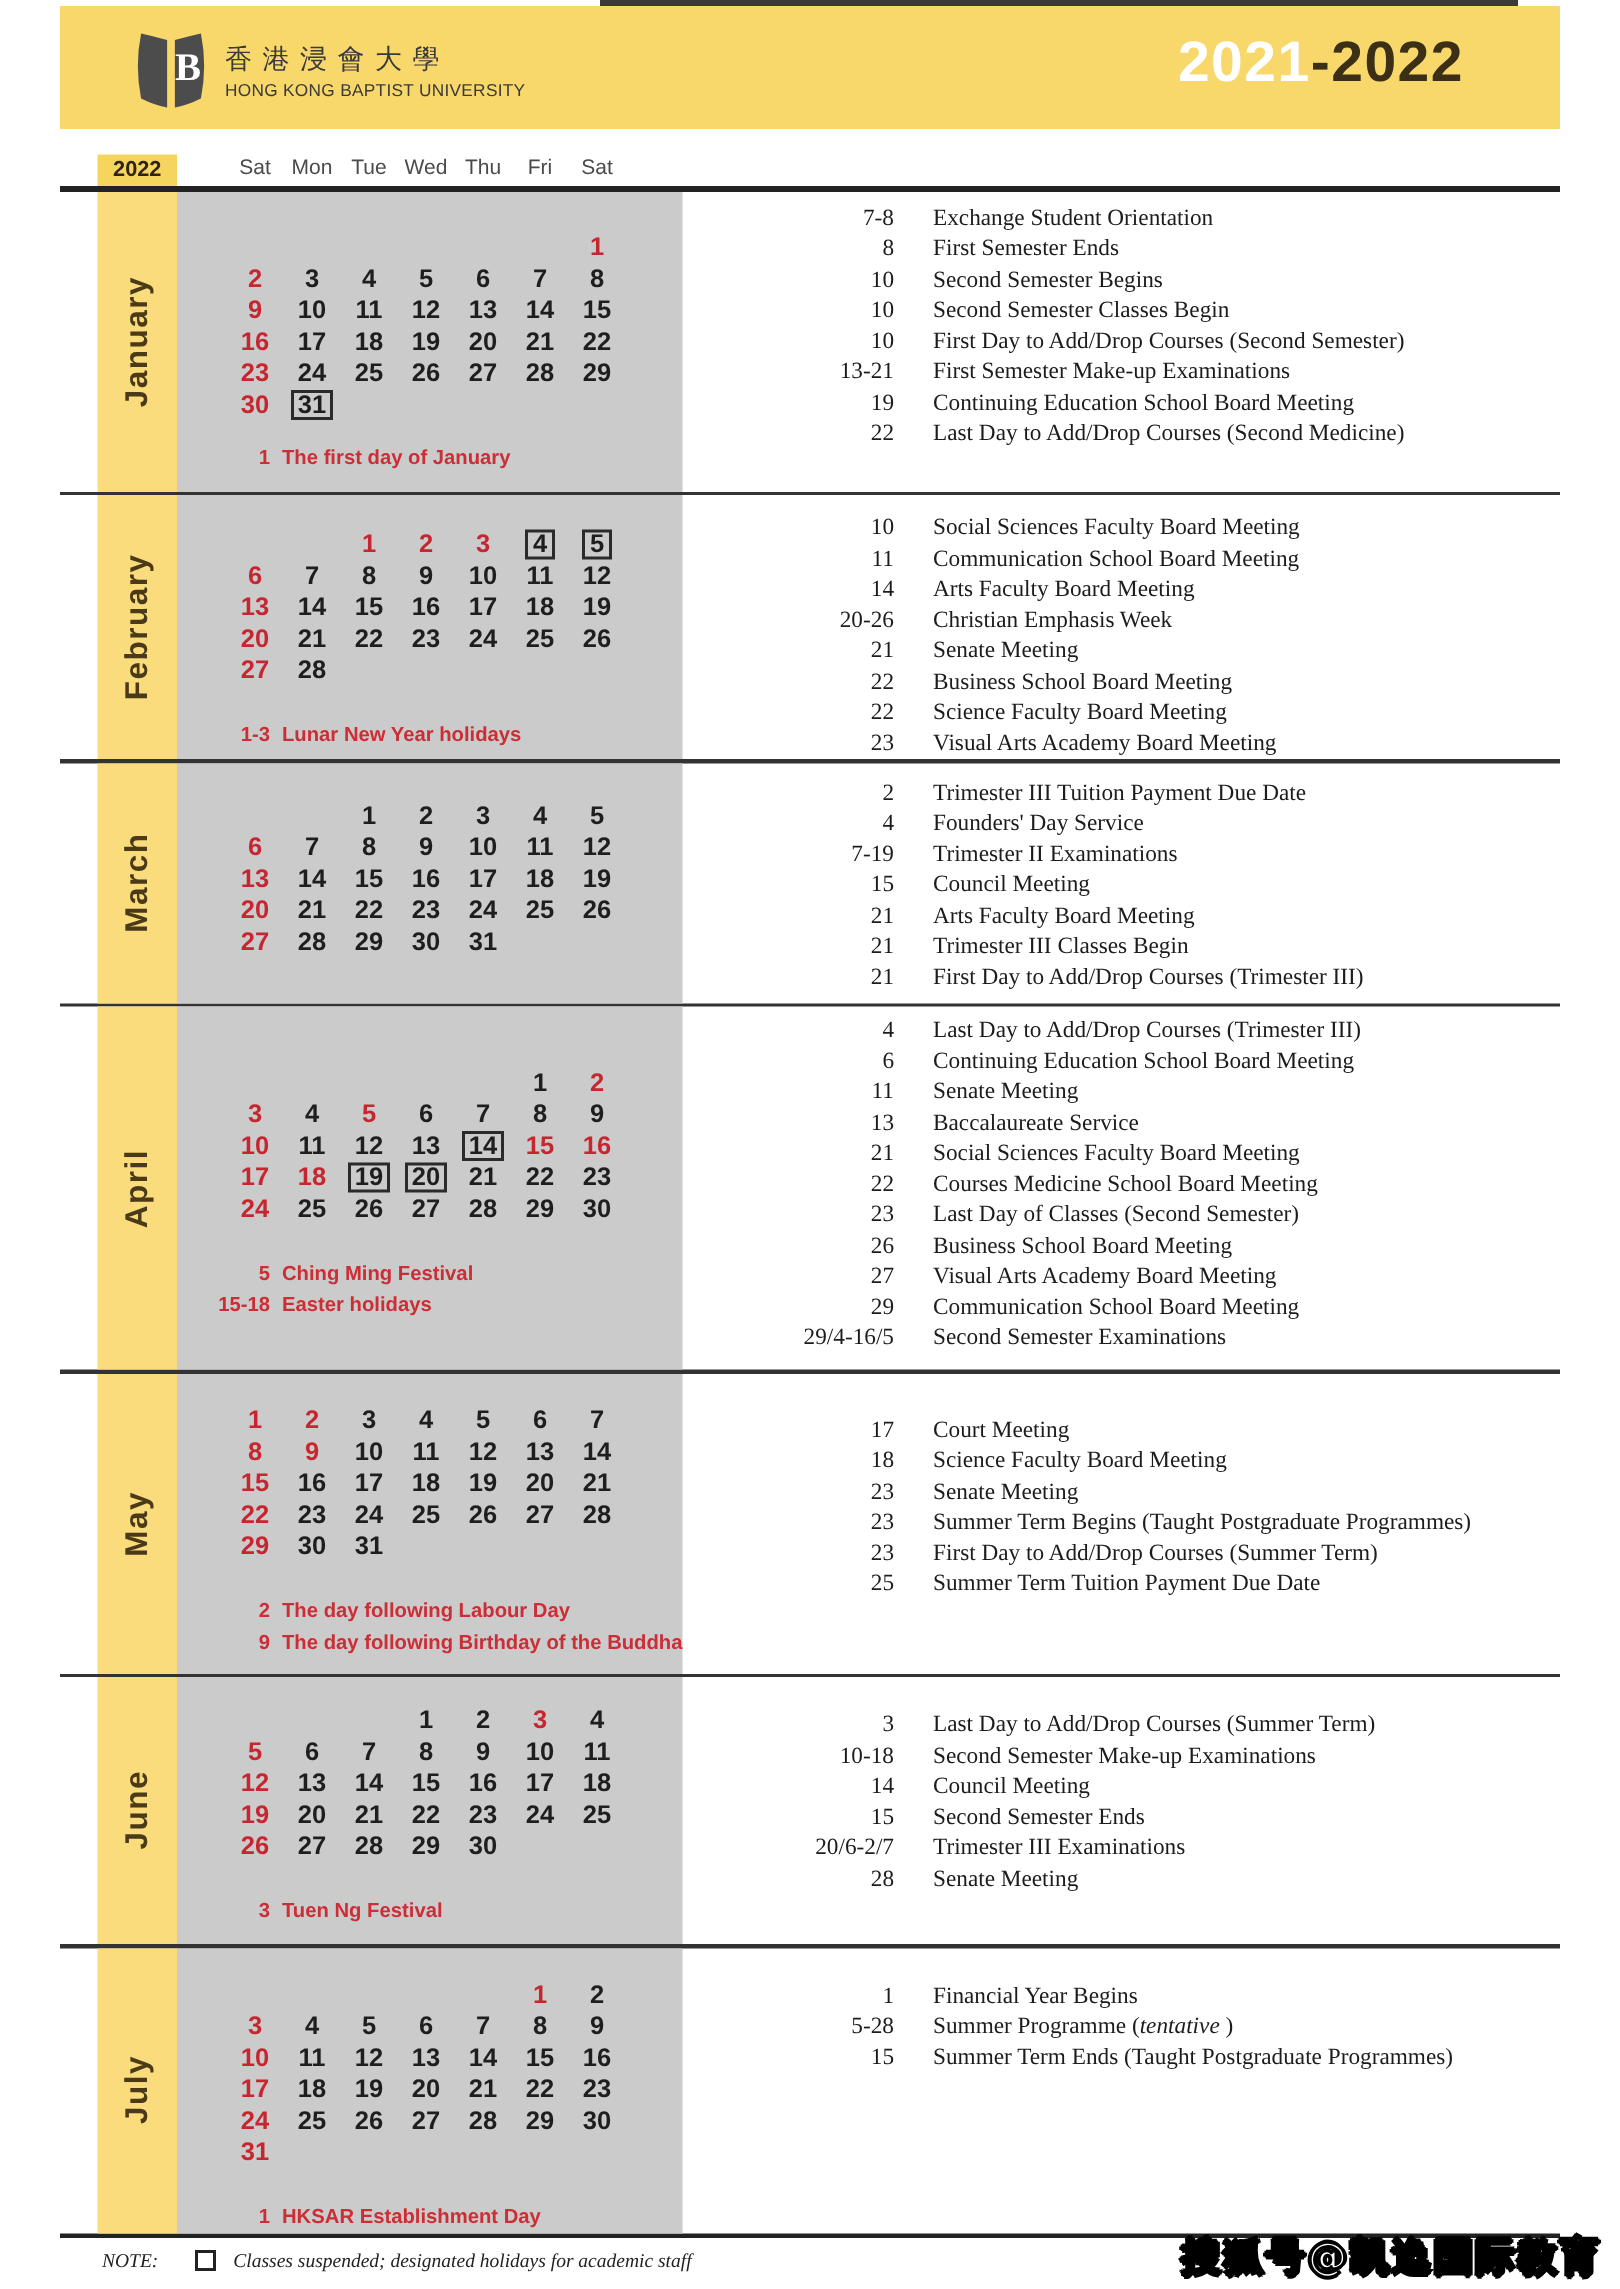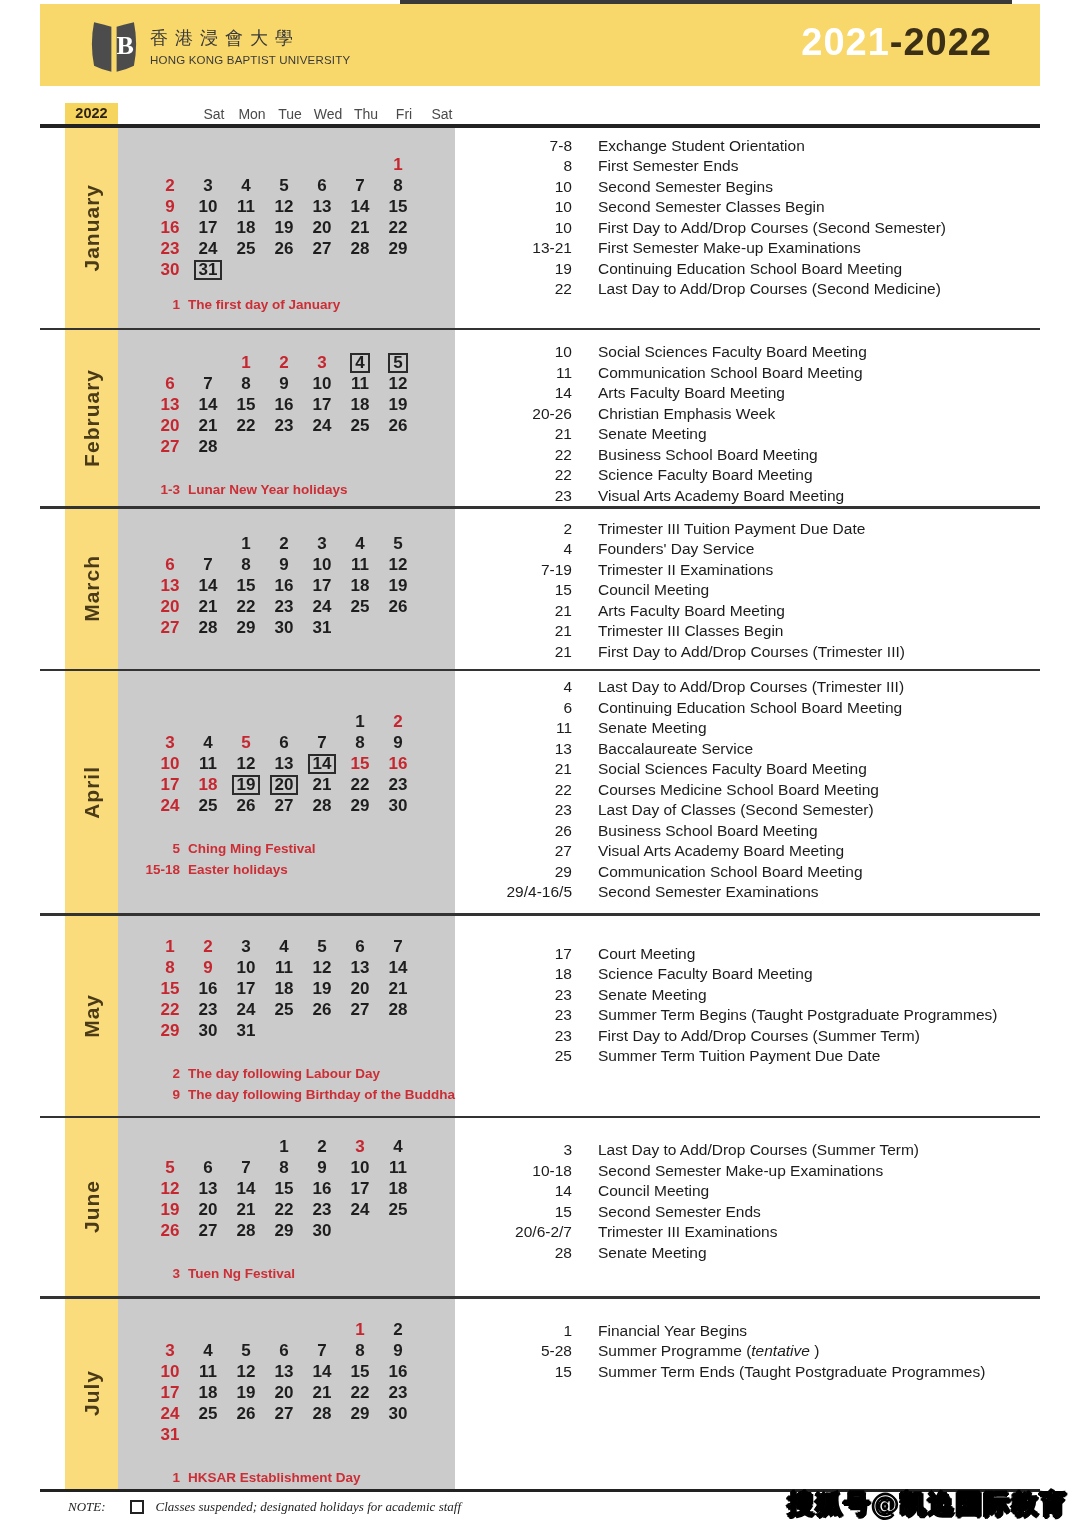--- a/index.html
+++ b/index.html
@@ -11,25 +11,25 @@
   .top-strip { position:absolute; left:400px; top:0; width:612px; height:4px; background:#3a3a3a; }
 
   
   .header { position:relative; margin:4px 40px 0; height:82px; background:#F8D76B; }
   .logo { position:absolute; left:48px; top:11px; display:flex; align-items:center; }
   .logo-txt { margin-left:10px; }
   .logo-cn { font-size:18px; font-weight:normal; color:#3a3a3a; letter-spacing:7px; font-family:"DejaVu Sans", sans-serif; white-space:nowrap; }
   .logo-en { font-size:11.5px; color:#3a3a3a; margin-top:4px; white-space:nowrap; letter-spacing:0.2px; }
   .header-title { position:absolute; left:380px; top:27px; width:340px; text-align:center;
                   font-size:27px; font-weight:bold; color:#3B2F16; letter-spacing:1px; }
-  .year-range { position:absolute; right:48px; top:17px; font-size:38px; font-weight:bold; color:#3B2F16; letter-spacing:1px; }
+  .year-range { position:absolute; right:64px; top:17px; font-size:38px; font-weight:bold; color:#3B2F16; letter-spacing:1px; }
   .year-first { color:#ffffff; }
 
   
-  .cal-head-row { margin:17px 40px 0; display:flex; align-items:center; height:21px;gap:44px; }
+  .cal-head-row { margin:17px 40px 0; display:flex; align-items:flex-start; height:21px; }
   .year-chip { margin-left:25px; width:53px; height:21px; background:#F6D55F;
                font-weight:bold; font-size:14.5px; color:#2e2415; text-align:center; line-height:21px; }
   .weekday-header { display:flex; margin-left:33px; }
   .weekday-header span { width:38px; text-align:center; font-size:14px; color:#4a4a4a; }
 
   .sep { margin:0 40px; height:2.5px; background:#333333; }
   .sep.thick { height:3.5px; background:#222222; }
 
   
   .month-block { margin:0 40px; display:flex; }
@@ -38,21 +38,21 @@
                font-size:21px; color:#4a3a17; letter-spacing:1px; }
   .cal-area { width:337px; background:#CBCBCB; }
   .week { display:flex; margin-left:33px; height:21px; }
   .cell { width:38px; text-align:center; font-size:17px; font-weight:bold; color:#1e1e1e; line-height:21px; }
   .cell.red { color:#C6262F; }
   .cell .boxed { display:inline-block; border:2px solid #2b2b2b; line-height:16px; padding:0 3px; }
   .notes { margin-top:22px; }
   .note { display:flex; height:21px; align-items:center; font-size:13.5px; font-weight:bold; color:#CC2E36; }
   .note-date { width:70px; text-align:right; padding-right:8px; }
 
-  .events { flex:1; padding-top:8px; font-family:Liberation Sans, sans-serif; }
+  .events { flex:1; padding-top:8px; font-family:Liberation Serif, serif;margin-left:24px; }
   .event { display:flex; line-height:20.5px; font-size:15.5px; color:#1c1c1c; }
   .event-date { width:117px; text-align:right; }
   .event-text { margin-left:26px; }
 
   
   .m-0 { height:200px; } .m-1 { height:176px; } .m-2 { height:160px; }
   .m-3 { height:242px; } .m-4 { height:200px; } .m-5 { height:178px; } .m-6 { height:190px; }
   .m-0 .grid { padding-top:26px; } .m-1 .grid { padding-top:22px; } .m-2 .grid { padding-top:24px; }
   .m-3 .grid { padding-top:40px; } .m-4 .grid { padding-top:20px; } .m-5 .grid { padding-top:18px; }
   .m-6 .grid { padding-top:20px; }

